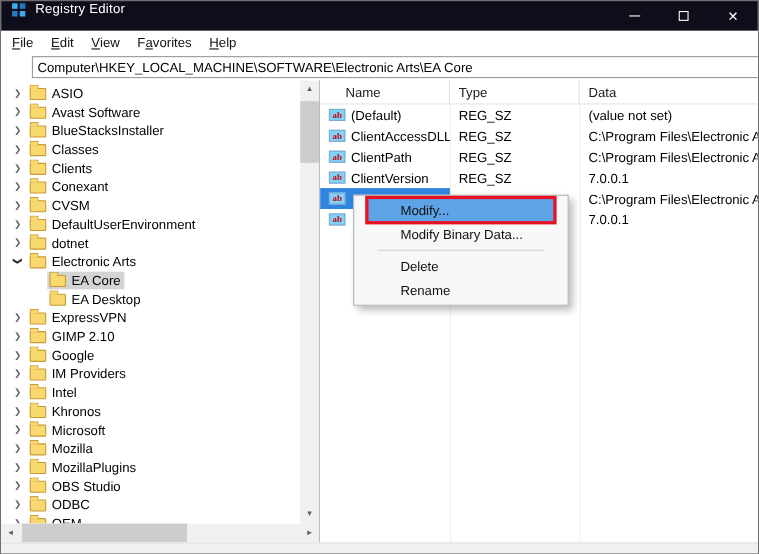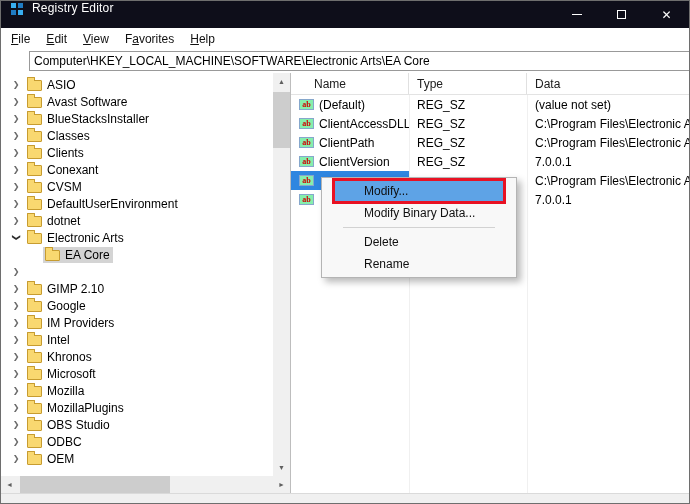--- a/index.html
+++ b/index.html
@@ -74,21 +74,21 @@
   .hcell { display:flex; align-items:center; padding:0 8px; border-right:1px solid #e0e0e0; color:#202020; }
   .w-name { width:118px; flex:0 0 118px;padding-left:23px; }
   .w-type { width:118px; flex:0 0 118px; }
   .w-data { flex:1; border-right:none; }
   .colline { position:absolute; top:22px; bottom:0; width:1px; background:#f0f0f0; }
   .list-body { position:relative; }
   .list-row { display:flex; height:19px; align-items:stretch; }
   .cell { display:flex; align-items:center; padding:0 8px; overflow:hidden; white-space:nowrap; }
   .cell.name { gap:5px; padding-right:4px; }
   .list-row.selected .cell.name { background:var(--selection-blue,#2f86e0); color:#fff; }
-  .ab-icon { width:15px; height:11px; flex:0 0 15px; border:1px solid #86a7cc; background:#86efac; color:#d00000; font-size:8px; font-weight:bold; line-height:9px; text-align:center; font-family:"Liberation Serif", serif; }
+  .ab-icon { width:15px; height:11px; flex:0 0 15px; border:1px solid #86a7cc; background:#7dd3fc; color:#d00000; font-size:8px; font-weight:bold; line-height:9px; text-align:center; font-family:"Liberation Serif", serif; }
 
   
   .statusbar { height:10px; background:#f0f0f0; border-top:1px solid #dadada; }
 
   
   .context-menu {
     position:absolute; left:320px; top:176px; width:196px;
     background:#f8f8f8; border:1px solid #b4b4b4;
     box-shadow:4px 4px 7px rgba(0,0,0,.28);
     padding:2px 12px; z-index:20; font-size:12px; color:#101010;
@@ -212,22 +212,33 @@
               <span class="tree-label">Electronic Arts</span>
             </span>
           </div>
           <div class="tree-row" style="padding-left: 24px;">
             <span class="chevron none"></span>
             <span class="tree-label-wrap selected">
               <span class="folder"></span>
               <span class="tree-label">EA Core</span>
             </span>
           </div>
-          <div class="tree-row" style="padding-left: 6px;">
-            <span class="chevron collapsed">❯</span>
+          <div class="tree-row" style="padding-left: 24px;">
+            <span class="chevron none"></span>
+            <span class="tree-label-wrap">
+              <span class="folder"></span>
+              <span class="tree-label">EA Desktop</span>
+            </span>
+          </div>
+          <div class="tree-row" style="padding-left: 6px;">
+            <span class="chevron collapsed">❯</span>
+            <span class="tree-label-wrap">
+              <span class="folder"></span>
+              <span class="tree-label">ExpressVPN</span>
+            </span>
           </div>
           <div class="tree-row" style="padding-left: 6px;">
             <span class="chevron collapsed">❯</span>
             <span class="tree-label-wrap">
               <span class="folder"></span>
               <span class="tree-label">GIMP 2.10</span>
             </span>
           </div>
           <div class="tree-row" style="padding-left: 6px;">
             <span class="chevron collapsed">❯</span>

